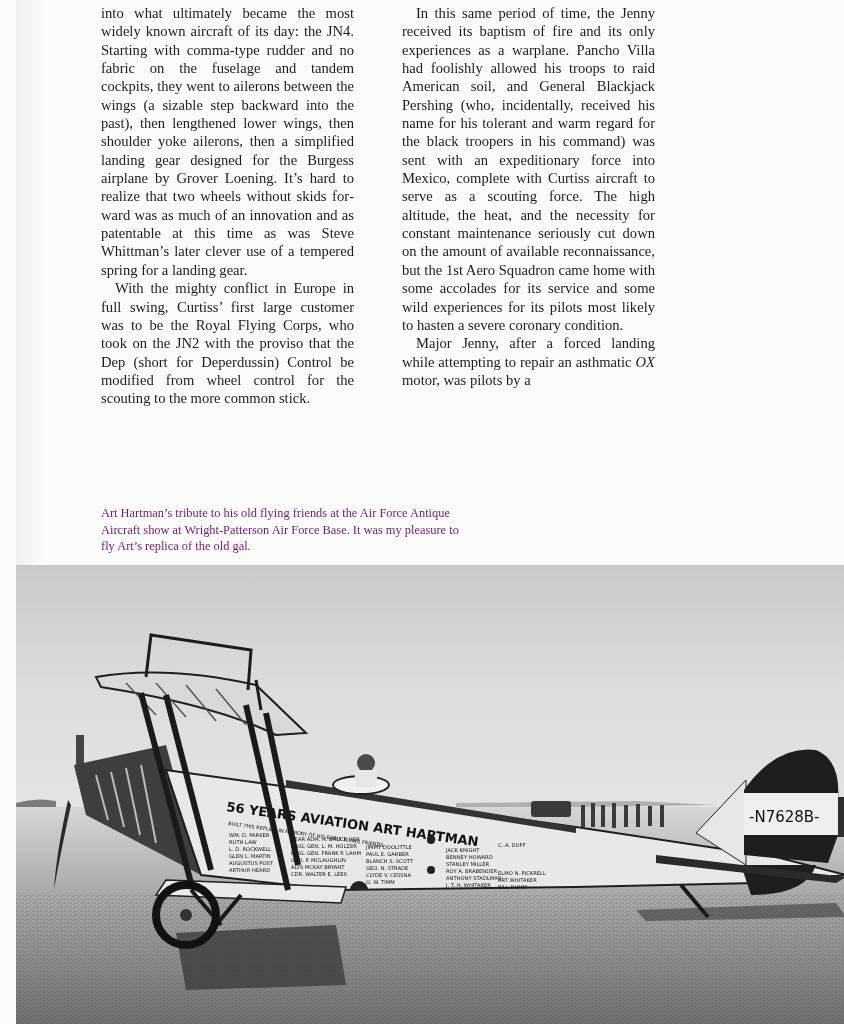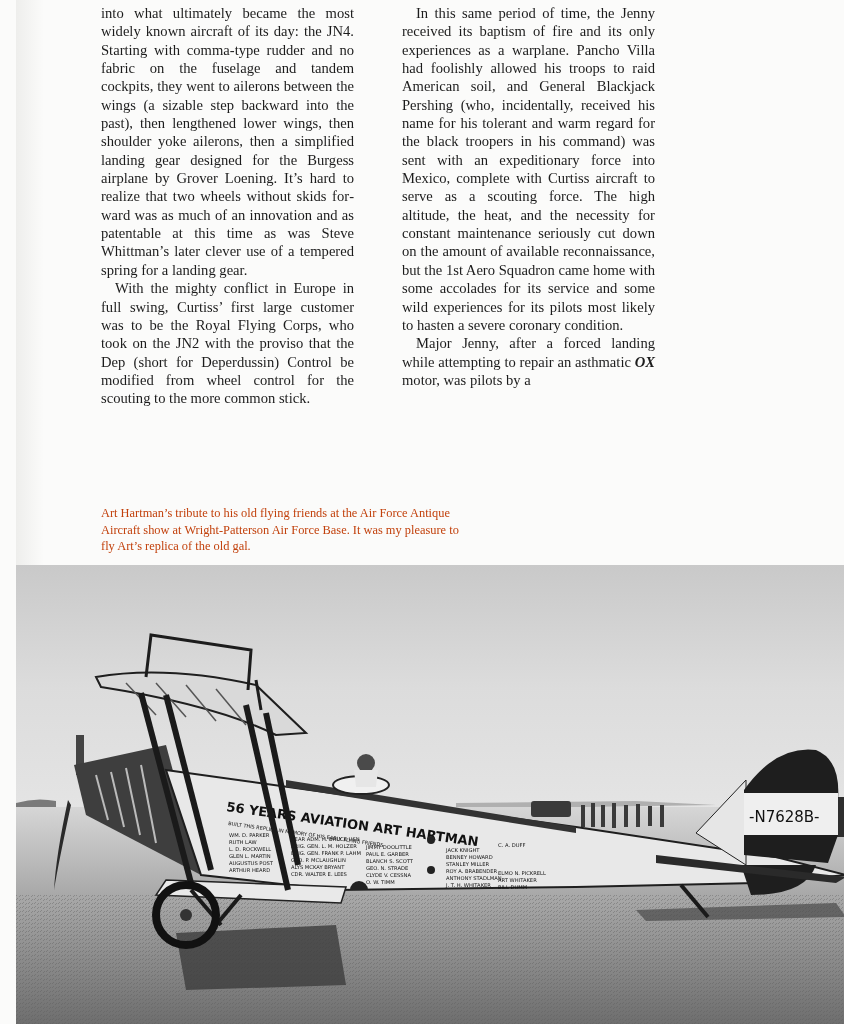--- a/index.html
+++ b/index.html
@@ -19,29 +19,29 @@
     position: absolute; top: 4px; width: 253px;
     font-size: 14.6px; line-height: 18.35px;
     text-align: justify; hyphens: manual;
   }
   .col-left { left: 85px; }
   .col-right { left: 362px; margin-left: 24px; }
   .column p { margin: 0; text-indent: 0; }
   .column p.indent { text-indent: 14px; }
   .caption {
     position: absolute; left: 85px; top: 505px; width: 360px;
-    font-size: 12.4px; line-height: 16.5px; color: #c2410c;
+    font-size: 12.4px; line-height: 16.5px; color: #701a75;
   }
   .photo {
     position: absolute; left: 0; top: 565px; width: 844px; height: 459px;
     overflow: hidden;
     background: #cfcfcf;
   }
   .photo svg { display: block; }
-  em.ital { font-style: italic; font-weight: bold; }
+  em.ital { font-style: italic; }
 </style>
 </head>
 <body>
 
 <div class="page">
   <div class="shade-left"></div>
 
   <div class="column col-left">
     <p>into what ultimately became the most widely known aircraft of its day: the JN4. Starting with comma-type rud­der and no fabric on the fuselage and tandem cockpits, they went to aile­rons between the wings (a sizable step backward into the past), then length­ened lower wings, then shoulder yoke ailerons, then a simplified landing gear designed for the Burgess airplane by Grover Loening. It’s hard to realize that two wheels without skids for­ward was as much of an innovation and as patentable at this time as was Steve Whittman’s later clever use of a tempered spring for a landing gear.</p>
     <p class="indent">With the mighty conflict in Europe in full swing, Curtiss’ first large cus­tomer was to be the Royal Flying Corps, who took on the JN2 with the proviso that the Dep (short for Deperdussin) Control be modified from wheel control for the scouting to the more common stick.</p>

